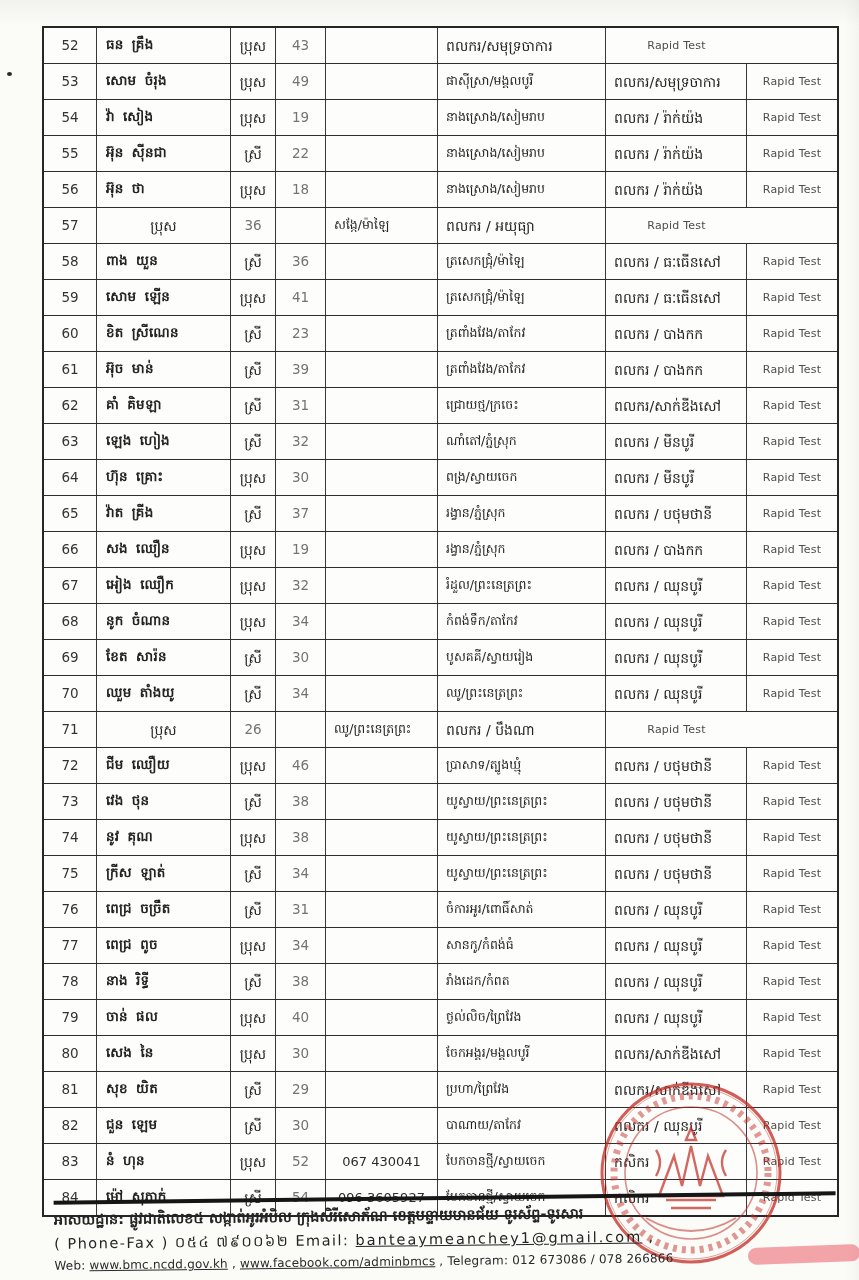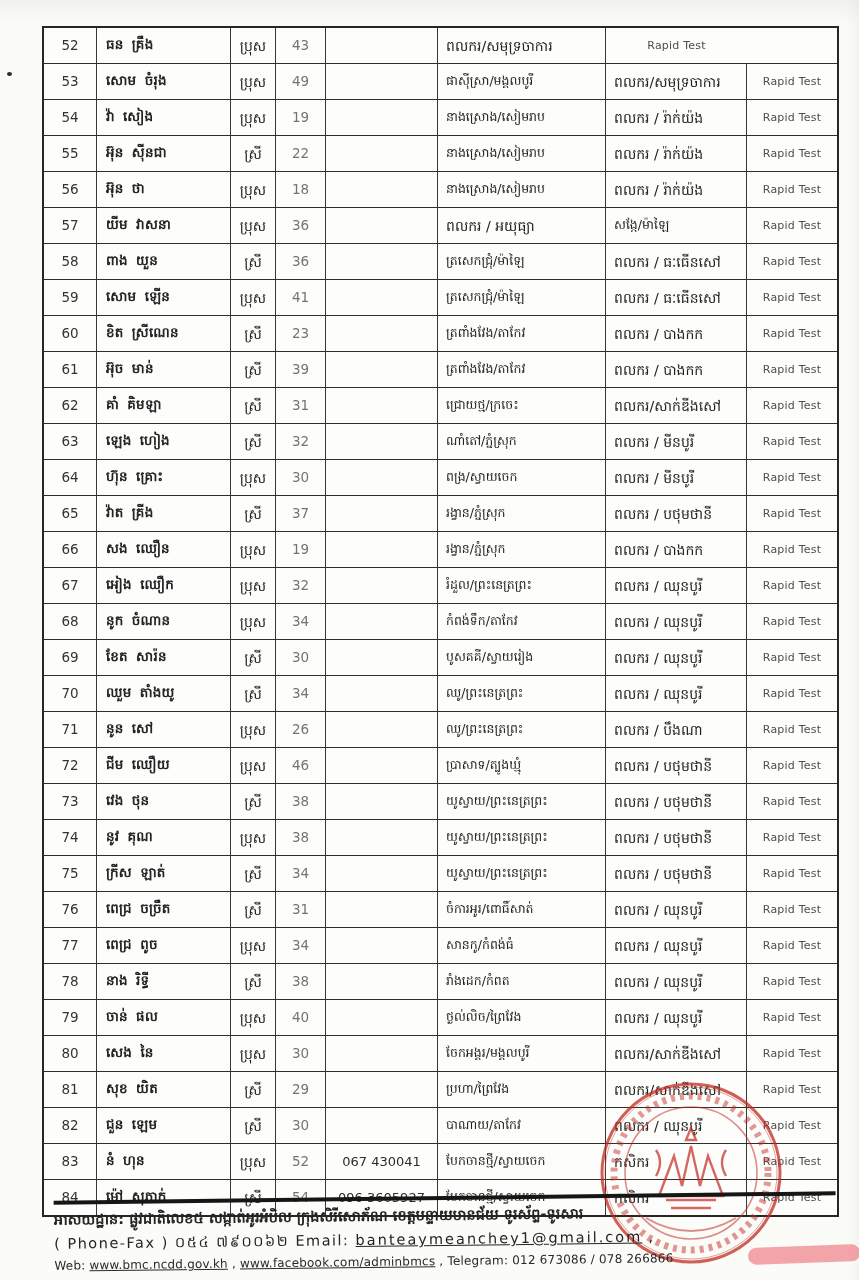--- a/index.html
+++ b/index.html
@@ -112,26 +112,25 @@
       <div class="cell col-name">អ៊ុន ថា</div>
       <div class="cell col-gender">ប្រុស</div>
       <div class="cell col-age">18</div>
       <div class="cell col-phone"></div>
       <div class="cell col-origin">នាងស្រោង/សៀមរាប</div>
       <div class="cell col-work">ពលករ / រ៉ាក់យ៉ង</div>
       <div class="cell col-test">Rapid Test</div>
     </div>
     <div class="trow">
       <div class="cell col-no">57</div>
-      <div class="cell col-name">យីម វាសនា</div>
       <div class="cell col-gender">ប្រុស</div>
       <div class="cell col-age">36</div>
       <div class="cell col-phone"></div>
+      <div class="cell col-origin">សង្កែ/ម៉ាឡៃ</div>
       <div class="cell col-work">ពលករ / អយុធ្យា</div>
-      <div class="cell col-origin">សង្កែ/ម៉ាឡៃ</div>
       <div class="cell col-test">Rapid Test</div>
     </div>
     <div class="trow">
       <div class="cell col-no">58</div>
       <div class="cell col-name">ពាង យួន</div>
       <div class="cell col-gender">ស្រី</div>
       <div class="cell col-age">36</div>
       <div class="cell col-phone"></div>
       <div class="cell col-origin">ត្រសេកជ្រុំ/ម៉ាឡៃ</div>
       <div class="cell col-work">ពលករ / ធៈធើនសៅ</div>
@@ -252,21 +251,20 @@
       <div class="cell col-name">ឈួម តាំងយូ</div>
       <div class="cell col-gender">ស្រី</div>
       <div class="cell col-age">34</div>
       <div class="cell col-phone"></div>
       <div class="cell col-origin">ឈូ/ព្រះនេត្រព្រះ</div>
       <div class="cell col-work">ពលករ / ឈុនបូរី</div>
       <div class="cell col-test">Rapid Test</div>
     </div>
     <div class="trow">
       <div class="cell col-no">71</div>
-      <div class="cell col-name">នូន សៅ</div>
       <div class="cell col-gender">ប្រុស</div>
       <div class="cell col-age">26</div>
       <div class="cell col-phone"></div>
       <div class="cell col-origin">ឈូ/ព្រះនេត្រព្រះ</div>
       <div class="cell col-work">ពលករ / បឹងណា</div>
       <div class="cell col-test">Rapid Test</div>
     </div>
     <div class="trow">
       <div class="cell col-no">72</div>
       <div class="cell col-name">ជីម ឈឿយ</div>

